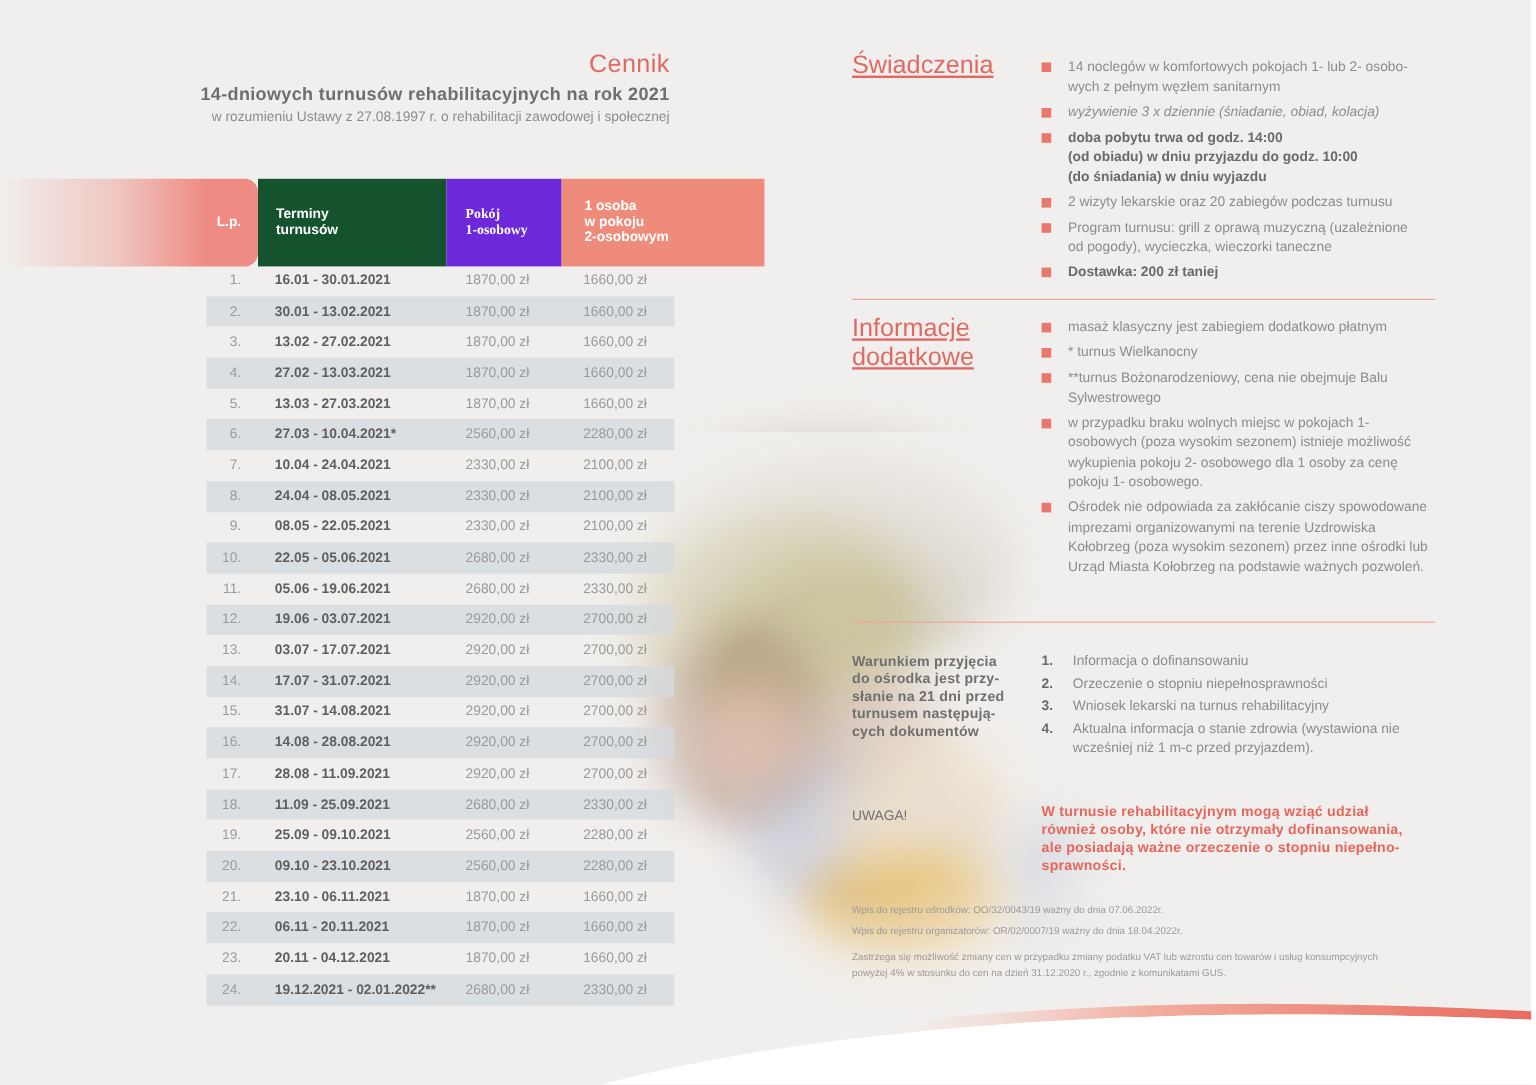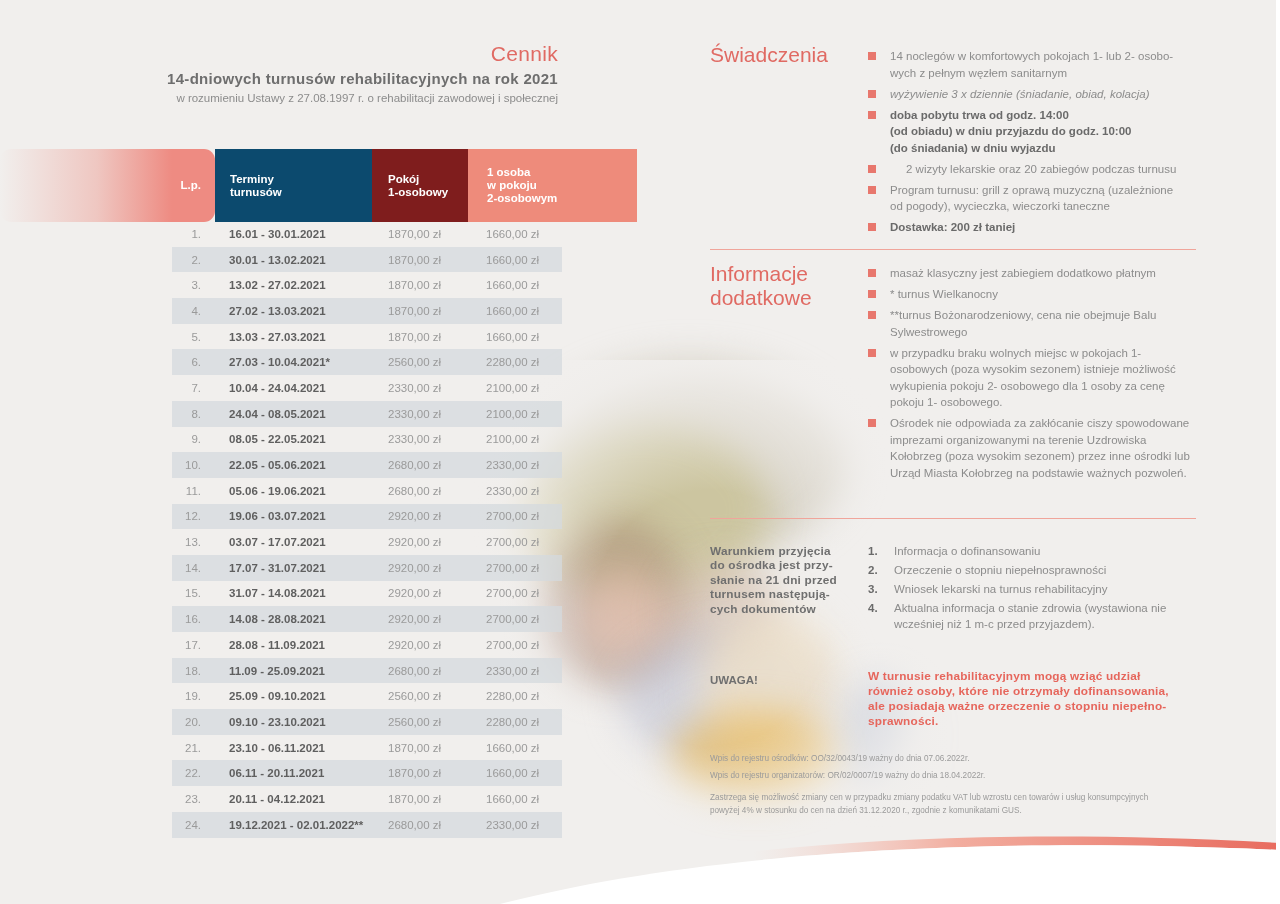--- a/index.html
+++ b/index.html
@@ -58,56 +58,56 @@
   }
   .th {
     height: 73px; display: flex; align-items: center; color: #fff; font-weight: bold;
     font-size: 11.5px; line-height: 13px; white-space: pre-line;
   }
   .th-lp {
     width: 215px; justify-content: flex-end; padding-right: 14px;
     background: linear-gradient(to right, rgba(241,239,237,0) 0%, rgba(236,150,140,0.45) 45%, #ee8b82 80%, #ee8b82 100%);
     border-radius: 11px;
   }
-  .th-term { width: 157px; background: #0c4a6e; padding-left: 15px; }
-  .th-single { width: 96px; background: #7f1d1d; padding-left: 16px; }
+  .th-term { width: 157px; background: #14532d; padding-left: 15px; }
+  .th-single { width: 96px; background: #6d28d9; padding-left: 16px; font-family: Liberation Serif, serif; }
   .th-double { width: 169px; background: #ee8b7b; padding-left: 19px; }
 
   .rows { position: absolute; left: 172px; top: 221px; width: 390px; }
   .row {
     height: 25.7px; display: flex; align-items: center; font-size: 11.5px;
   }
   .row.alt { background: rgba(212,217,222,0.75); }
   .cell-lp { width: 29px; text-align: right; color: #9a9a9a; }
   .cell-term { width: 187px; padding-left: 28px; color: #5f5f5f; font-weight: bold; }
   .cell-single { width: 98px; color: #9a9a9a; padding-left: 0px; }
   .cell-double { width: 76px; color: #9a9a9a; }
 
   
   .sec-title {
-    position: absolute; color: #e06a63; font-size: 21px; line-height: 24px; font-weight: normal;
+    position: absolute; color: #e06a63; font-size: 21px; line-height: 24px; font-weight: normal; text-decoration: underline;
   }
   .list { position: absolute; list-style: none; font-size: 11.5px; line-height: 16.5px; color: #8c8c8c; }
   .list li { position: relative; padding-left: 22px; margin-bottom: 4.5px; }
   .list li .bullet {
     position: absolute; left: 0; top: 4px; width: 8px; height: 8px; background: #e8776d;
   }
   .list li.bold { color: #6a6a6a; font-weight: bold; }
   .divider { position: absolute; height: 1px; background: #f0a59b; }
 
   .req-title {
     position: absolute; left: 710px; top: 544px; width: 150px;
     font-size: 11.8px; font-weight: bold; color: #6f6f6f; line-height: 14.4px; letter-spacing: 0.2px;
   }
   .req-list { position: absolute; left: 868px; top: 543px; list-style: none; font-size: 11.5px; line-height: 16px; color: #8c8c8c; width: 330px; }
   .req-list li { display: flex; margin-bottom: 3px; }
   .req-list .num { width: 26px; font-weight: bold; color: #6a6a6a; flex-shrink: 0; }
 
   .uwaga-label {
-    position: absolute; left: 710px; top: 674px; font-size: 11.5px; font-weight: bold; color: #6f6f6f;
+    position: absolute; left: 710px; top: 674px; font-size: 11.5px; font-weight: normal; color: #6f6f6f;
   }
   .uwaga-text {
     position: absolute; left: 868px; top: 669px; width: 330px;
     font-size: 11.8px; font-weight: bold; color: #e6665c; line-height: 15px; letter-spacing: 0.2px;
   }
 
   .fine {
     position: absolute; left: 710px; font-size: 8.2px; color: #9a9a9a; line-height: 13px; width: 500px;
   }
 </style>
@@ -306,21 +306,21 @@
   </div>
 
 <div class="sec-title" style="left:710px; top:43px;">Świadczenia</div>
 <ul class="list" id="benefits-list" style="left:868px; top:48px; width:340px;">
     <li><span class="bullet"></span><span style="white-space: pre-line;">14 noclegów w  komfortowych pokojach 1- lub 2- osobo-
 wych z pełnym węzłem sanitarnym</span></li>
     <li><span class="bullet"></span><span style="white-space: pre-line; font-style: italic;">wyżywienie 3 x dziennie (śniadanie, obiad, kolacja)</span></li>
     <li class="bold"><span class="bullet"></span><span style="white-space: pre-line;">doba pobytu trwa od godz. 14:00
 (od obiadu) w dniu przyjazdu do godz. 10:00
 (do śniadania) w dniu wyjazdu</span></li>
-    <li><span class="bullet"></span><span style="white-space: pre-line; margin-left: 16px;">2 wizyty lekarskie oraz 20 zabiegów podczas turnusu</span></li>
+    <li><span class="bullet"></span><span style="white-space: pre-line;">2 wizyty lekarskie oraz 20 zabiegów podczas turnusu</span></li>
     <li><span class="bullet"></span><span style="white-space: pre-line;">Program turnusu: grill z oprawą muzyczną (uzależnione
 od pogody), wycieczka, wieczorki taneczne</span></li>
     <li class="bold"><span class="bullet"></span><span style="white-space: pre-line;">Dostawka: 200 zł taniej</span></li>
   </ul>
 <div class="divider" style="left:710px; top:249px; width:486px;"></div>
 
 <div class="sec-title" style="left:710px; top:262px; white-space:pre-line;">Informacje
 dodatkowe</div>
 <ul class="list" id="additional-list" style="left:868px; top:265px; width:340px;">
     <li><span class="bullet"></span><span style="white-space: pre-line;">masaż klasyczny jest zabiegiem dodatkowo płatnym</span></li>

